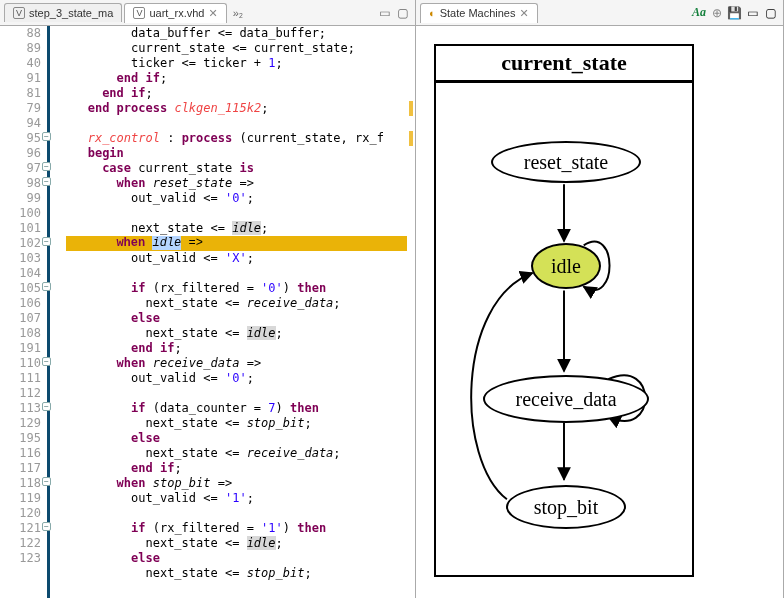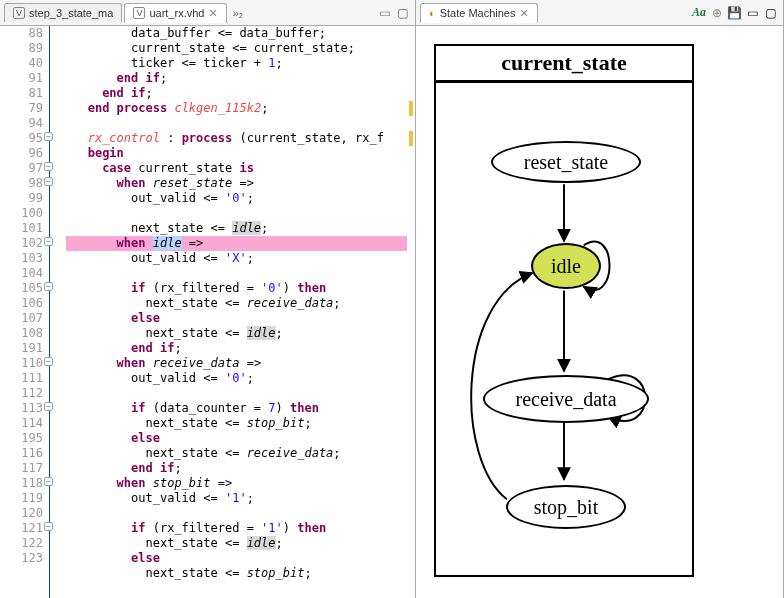--- a/index.html
+++ b/index.html
@@ -8,28 +8,28 @@
   .pane { display: flex; flex-direction: column; border-right: 1px solid #aaa; }
   .left { width: 416px; }
   .right { flex: 1; }
   .tabbar { display: flex; align-items: center; height: 26px; background: #f5f5f5; border-bottom: 1px solid #aaa; padding: 0 4px; gap: 2px; }
   .tab { display: flex; align-items: center; gap: 4px; padding: 3px 8px; border: 1px solid #aaa; border-bottom: none; background: #f0f0f0; border-radius: 3px 3px 0 0; font-size: 11px; color: #333; cursor: pointer; }
   .tab.active { background: #fff; font-weight: normal; }
   .tab .ficon { width: 12px; height: 12px; display: inline-flex; align-items: center; justify-content: center; font-size: 9px; border: 1px solid #888; border-radius: 2px; color: #555; }
   .spacer { flex: 1; }
   .tbicon { width: 16px; height: 16px; display: inline-flex; align-items: center; justify-content: center; cursor: pointer; color: #666; font-size: 12px; }
   .editor { flex: 1; display: flex; overflow: hidden; font-family: "DejaVu Sans Mono", monospace; font-size: 12px; line-height: 15px; }
-  .gutter { width: 50px; background: #fff; text-align: right; color: #999; padding-right: 6px; user-select: none; border-right: 1px solid #0c4a6e; }
+  .gutter { width: 50px; background: #fff; text-align: right; color: #999; padding-right: 6px; user-select: none; border-right: 3px solid #0c4a6e; }
   .gutter .ln { height: 15px; position: relative; }
   .gutter .fold { position: absolute; right: -10px; top: 1px; width: 9px; height: 9px; border: 1px solid #8aa; background: #fff; font-size: 8px; line-height: 7px; text-align: center; color: #688; border-radius: 2px; }
   .marks { width: 14px; }
   .marks .mk { height: 15px; }
   .code { flex: 1; overflow: hidden; white-space: pre; padding-left: 2px; }
   .code .row { height: 15px; }
-  .code .row.cur { background: #f9a8d4; }
+  .code .row.cur { background: #eab308; font-family: Liberation Mono, monospace; }
   .rmargin { width: 8px; background: #fff; }
   .rmargin .rm { height: 15px; }
   .rmargin .rm.chg { background: #f0c040; margin-left: 2px; width: 4px; }
   .kw { color: #7f0055; font-weight: bold; }
   .num { color: #2a00ff; }
   .str { color: #2a00ff; }
   .op { color: #000; }
   .ital { font-style: italic; color: #000; }
   .hl { background: #d8d8d8; font-style: italic; }
   .sel { background: #b5d5ff; font-style: italic; }
@@ -84,21 +84,21 @@
           <div class="ln">104</div>
           <div class="ln">105<div class="fold">−</div></div>
           <div class="ln">106</div>
           <div class="ln">107</div>
           <div class="ln">108</div>
           <div class="ln">191</div>
           <div class="ln">110<div class="fold">−</div></div>
           <div class="ln">111</div>
           <div class="ln">112</div>
           <div class="ln">113<div class="fold">−</div></div>
-          <div class="ln">114</div>
+          <div class="ln">129</div>
           <div class="ln">195</div>
           <div class="ln">116</div>
           <div class="ln">117</div>
           <div class="ln">118<div class="fold">−</div></div>
           <div class="ln">119</div>
           <div class="ln">120</div>
           <div class="ln">121<div class="fold">−</div></div>
           <div class="ln">122</div>
           <div class="ln">123</div>
           <div class="ln"></div>

